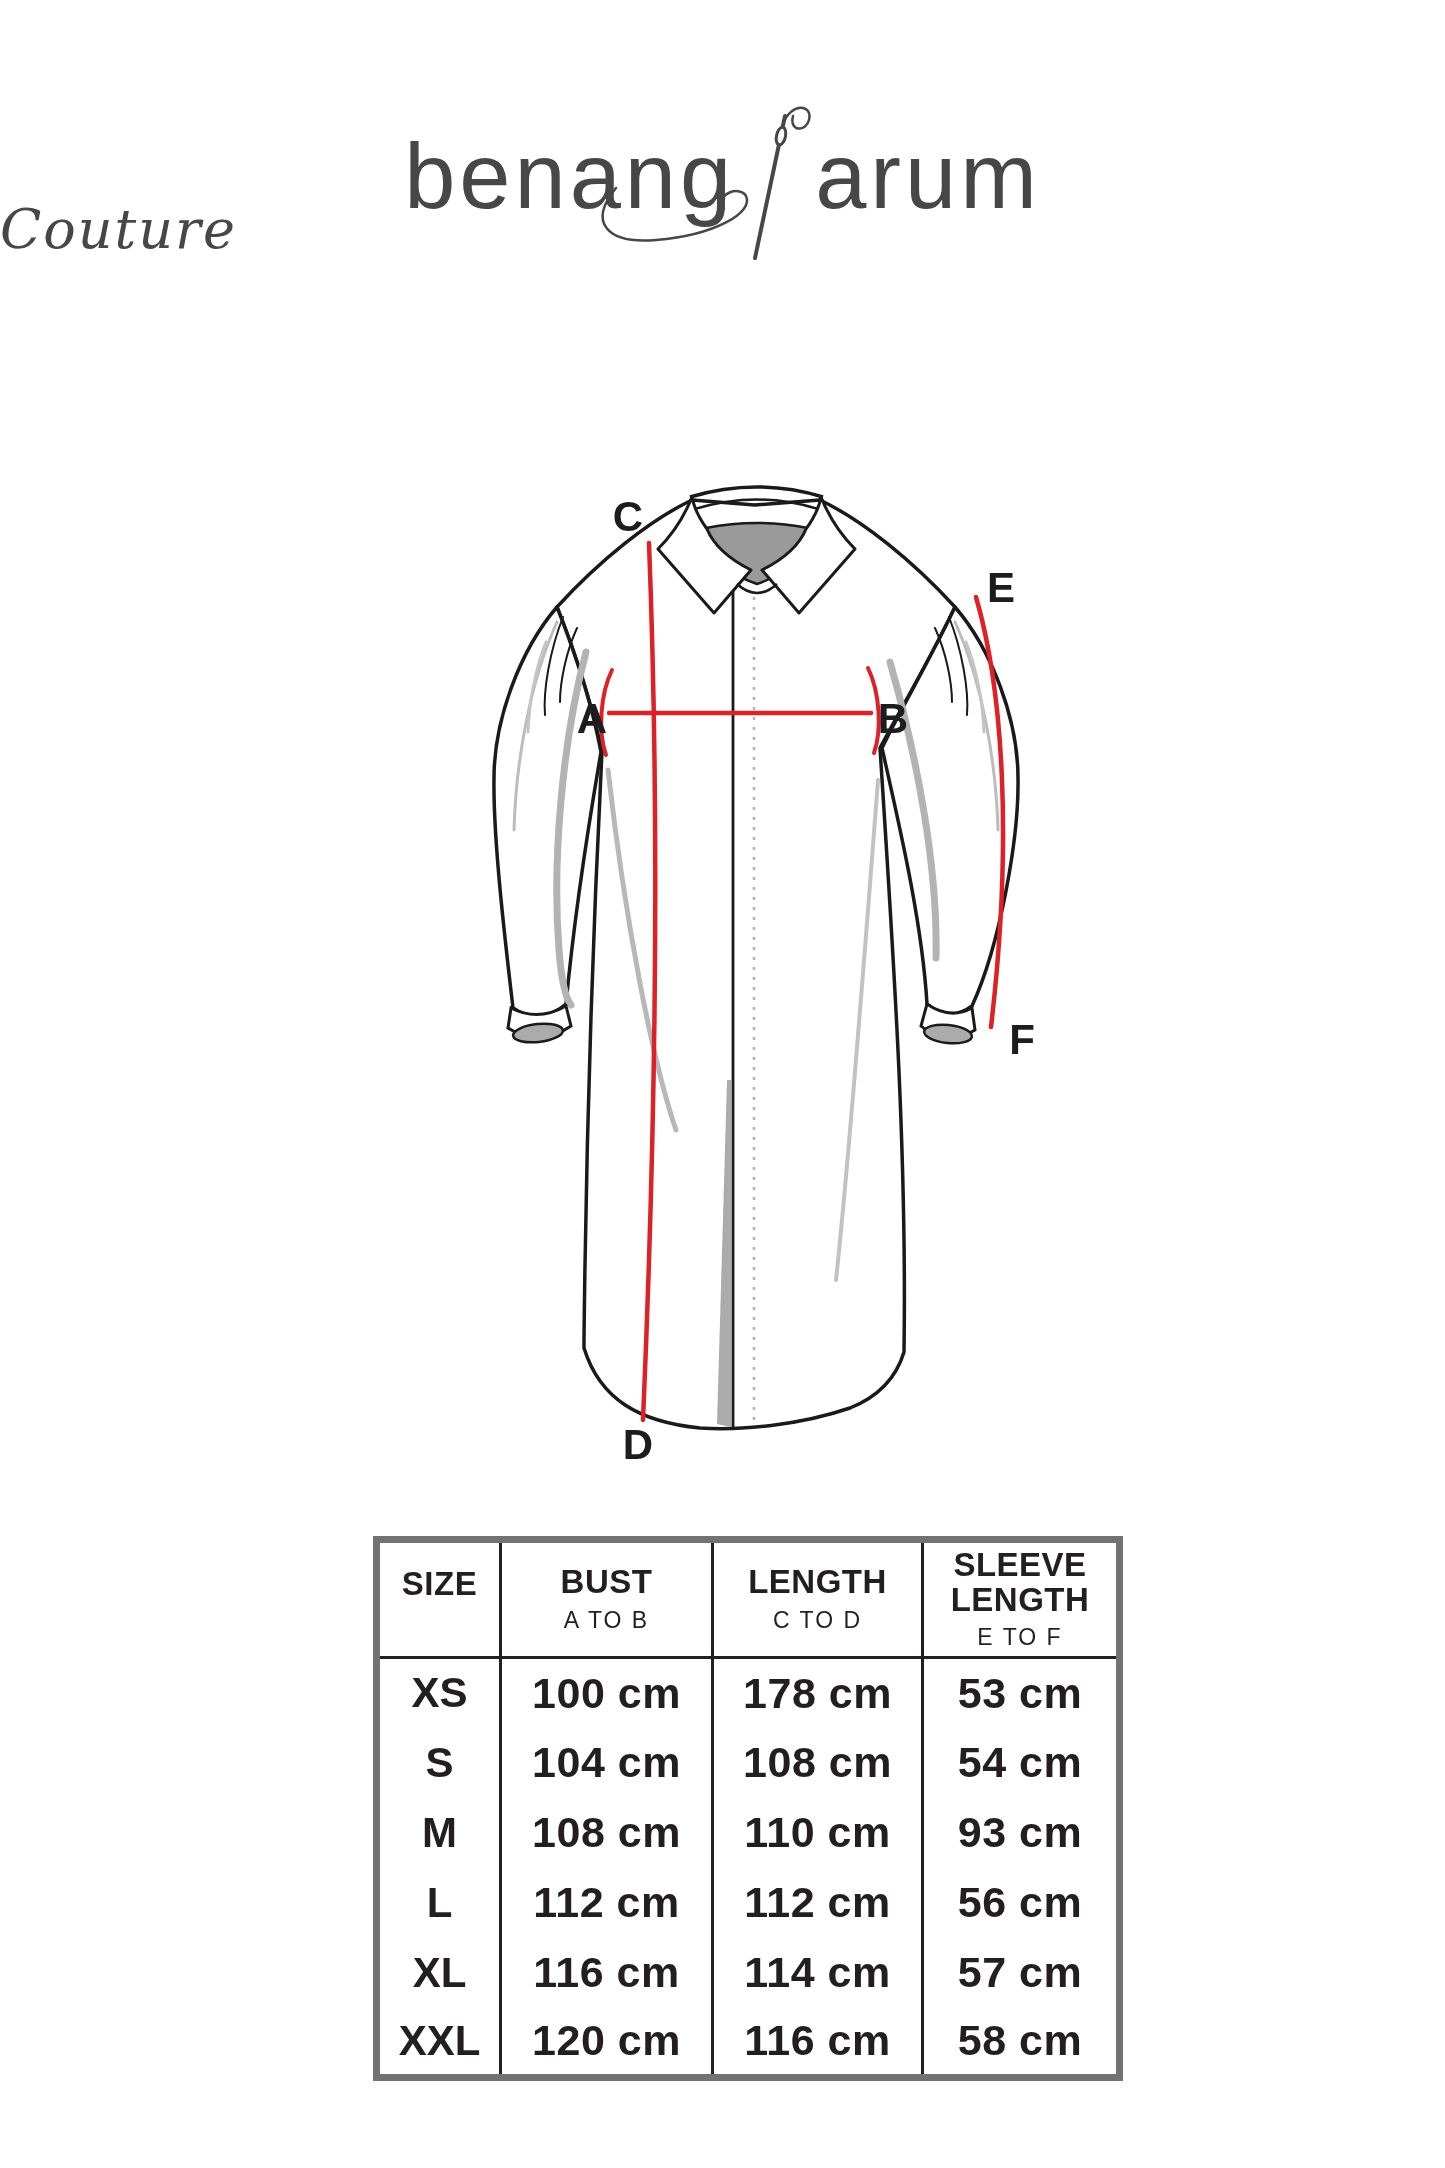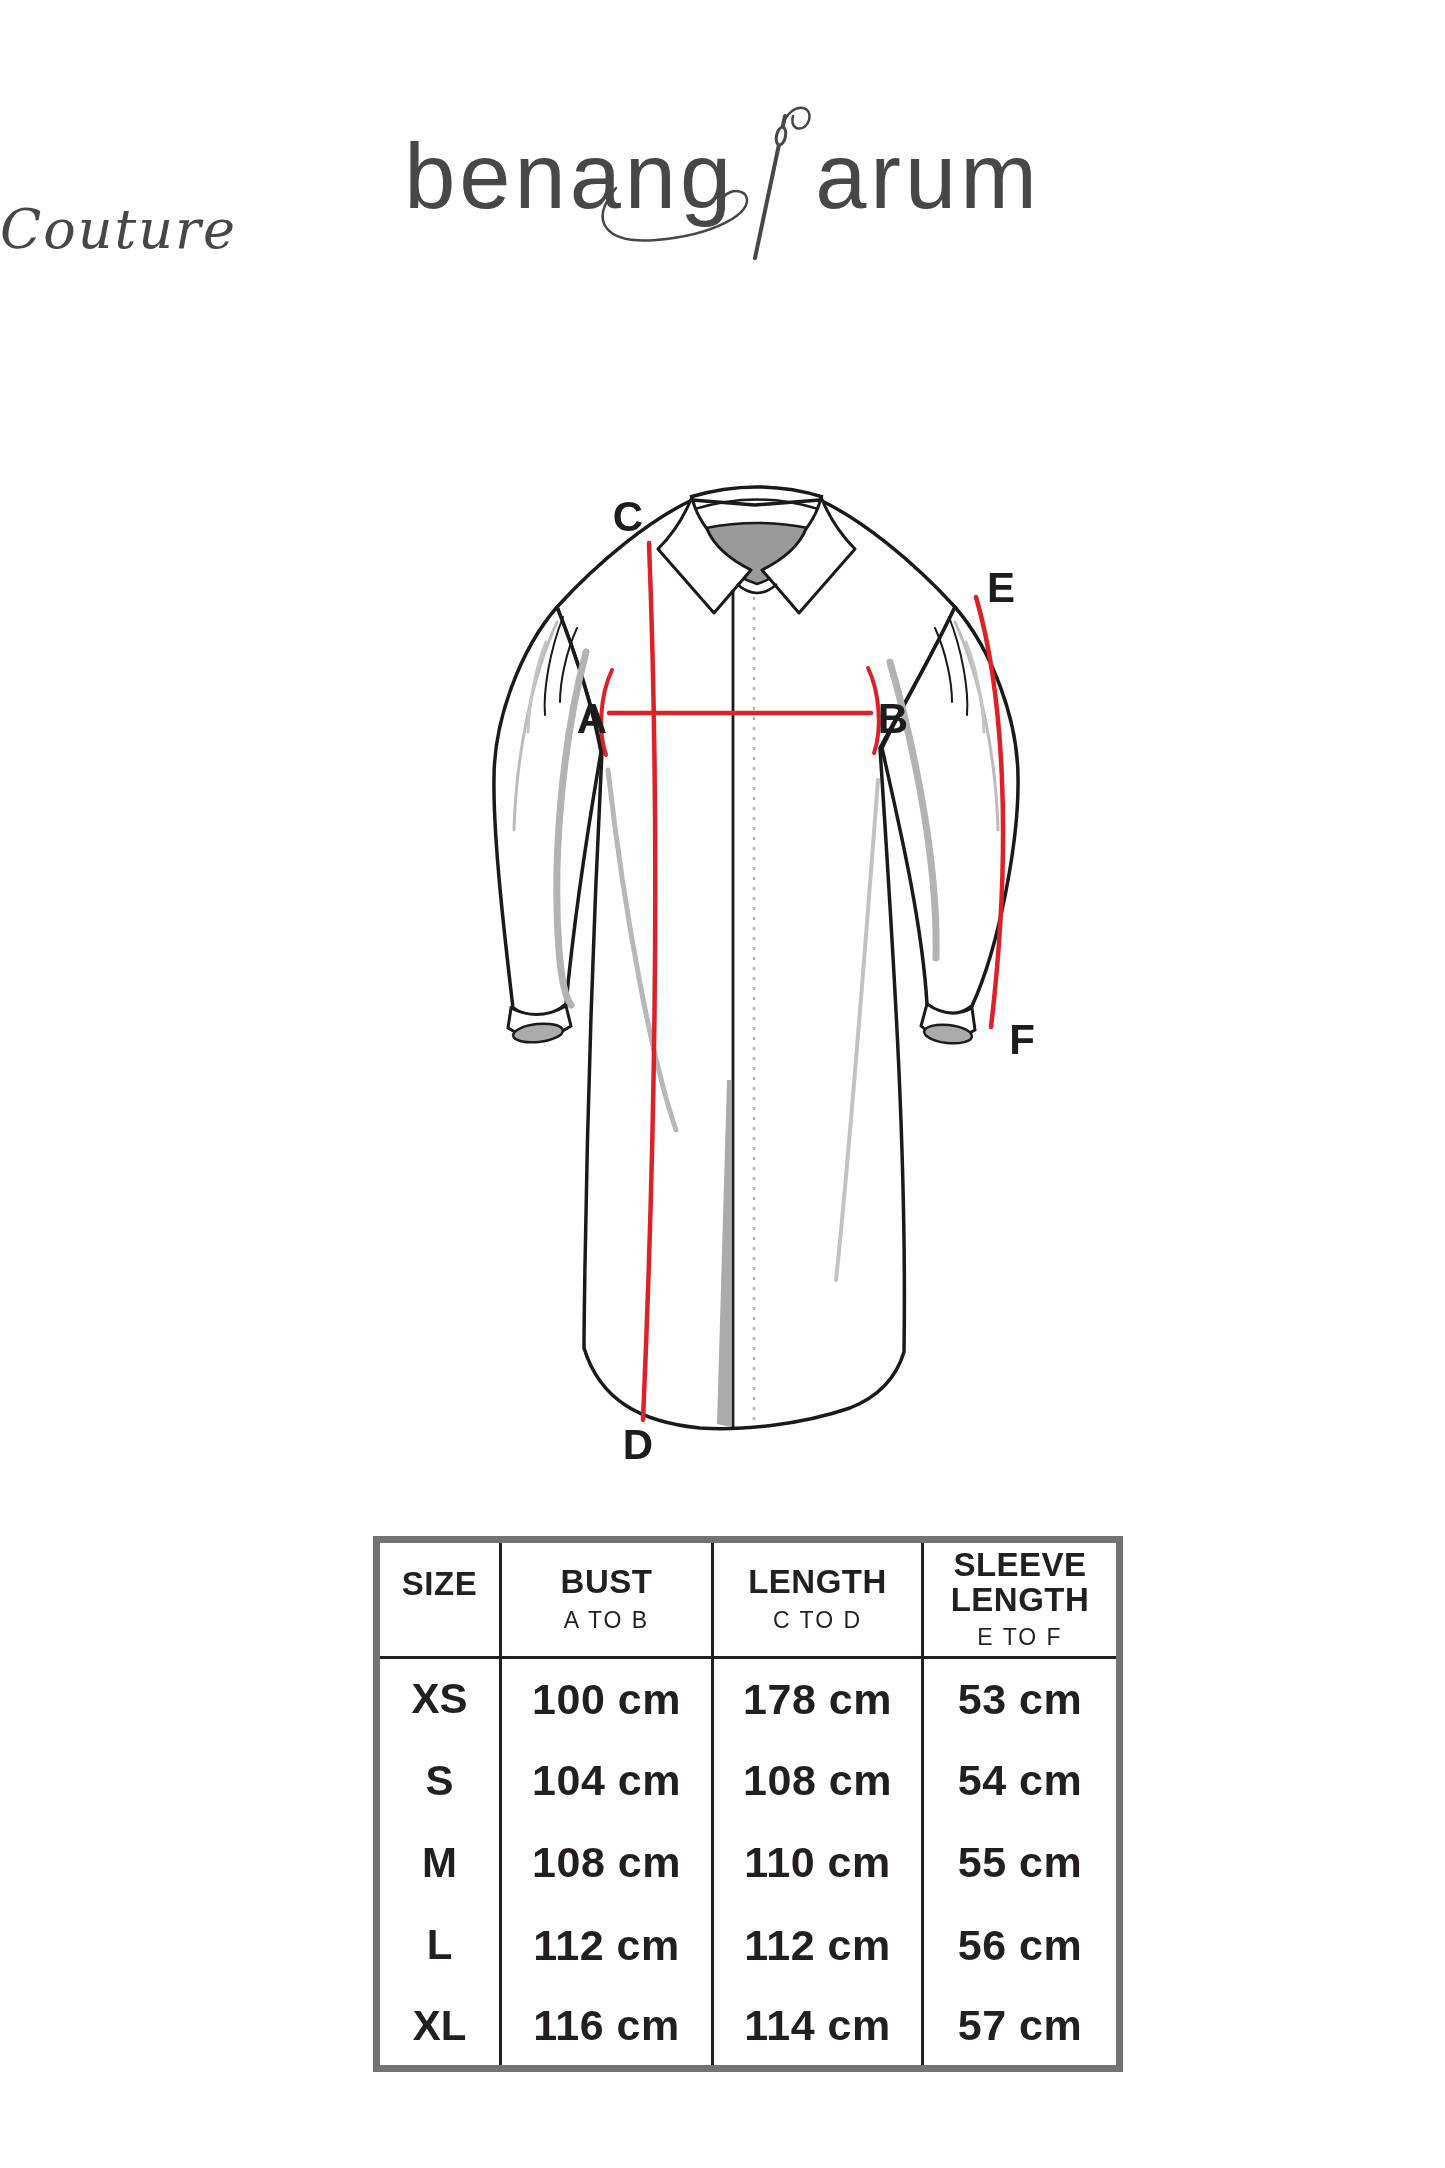--- a/index.html
+++ b/index.html
@@ -188,30 +188,36 @@
       <tr class="body-row">
         <td class="cell-size">S</td>
         <td class="cell-value">104 cm</td>
         <td class="cell-value">108 cm</td>
         <td class="cell-value">54 cm</td>
       </tr>
       <tr class="body-row">
         <td class="cell-size">M</td>
         <td class="cell-value">108 cm</td>
         <td class="cell-value">110 cm</td>
-        <td class="cell-value">55 cm</td>
+        <td class="cell-value">93 cm</td>
       </tr>
       <tr class="body-row">
         <td class="cell-size">L</td>
         <td class="cell-value">112 cm</td>
         <td class="cell-value">112 cm</td>
         <td class="cell-value">56 cm</td>
       </tr>
       <tr class="body-row">
         <td class="cell-size">XL</td>
         <td class="cell-value">116 cm</td>
         <td class="cell-value">114 cm</td>
         <td class="cell-value">57 cm</td>
       </tr>
+      <tr class="body-row">
+        <td class="cell-size">XXL</td>
+        <td class="cell-value">120 cm</td>
+        <td class="cell-value">116 cm</td>
+        <td class="cell-value">58 cm</td>
+      </tr>
     </tbody>
   </table>
 
 </div>
 
 </body></html>

